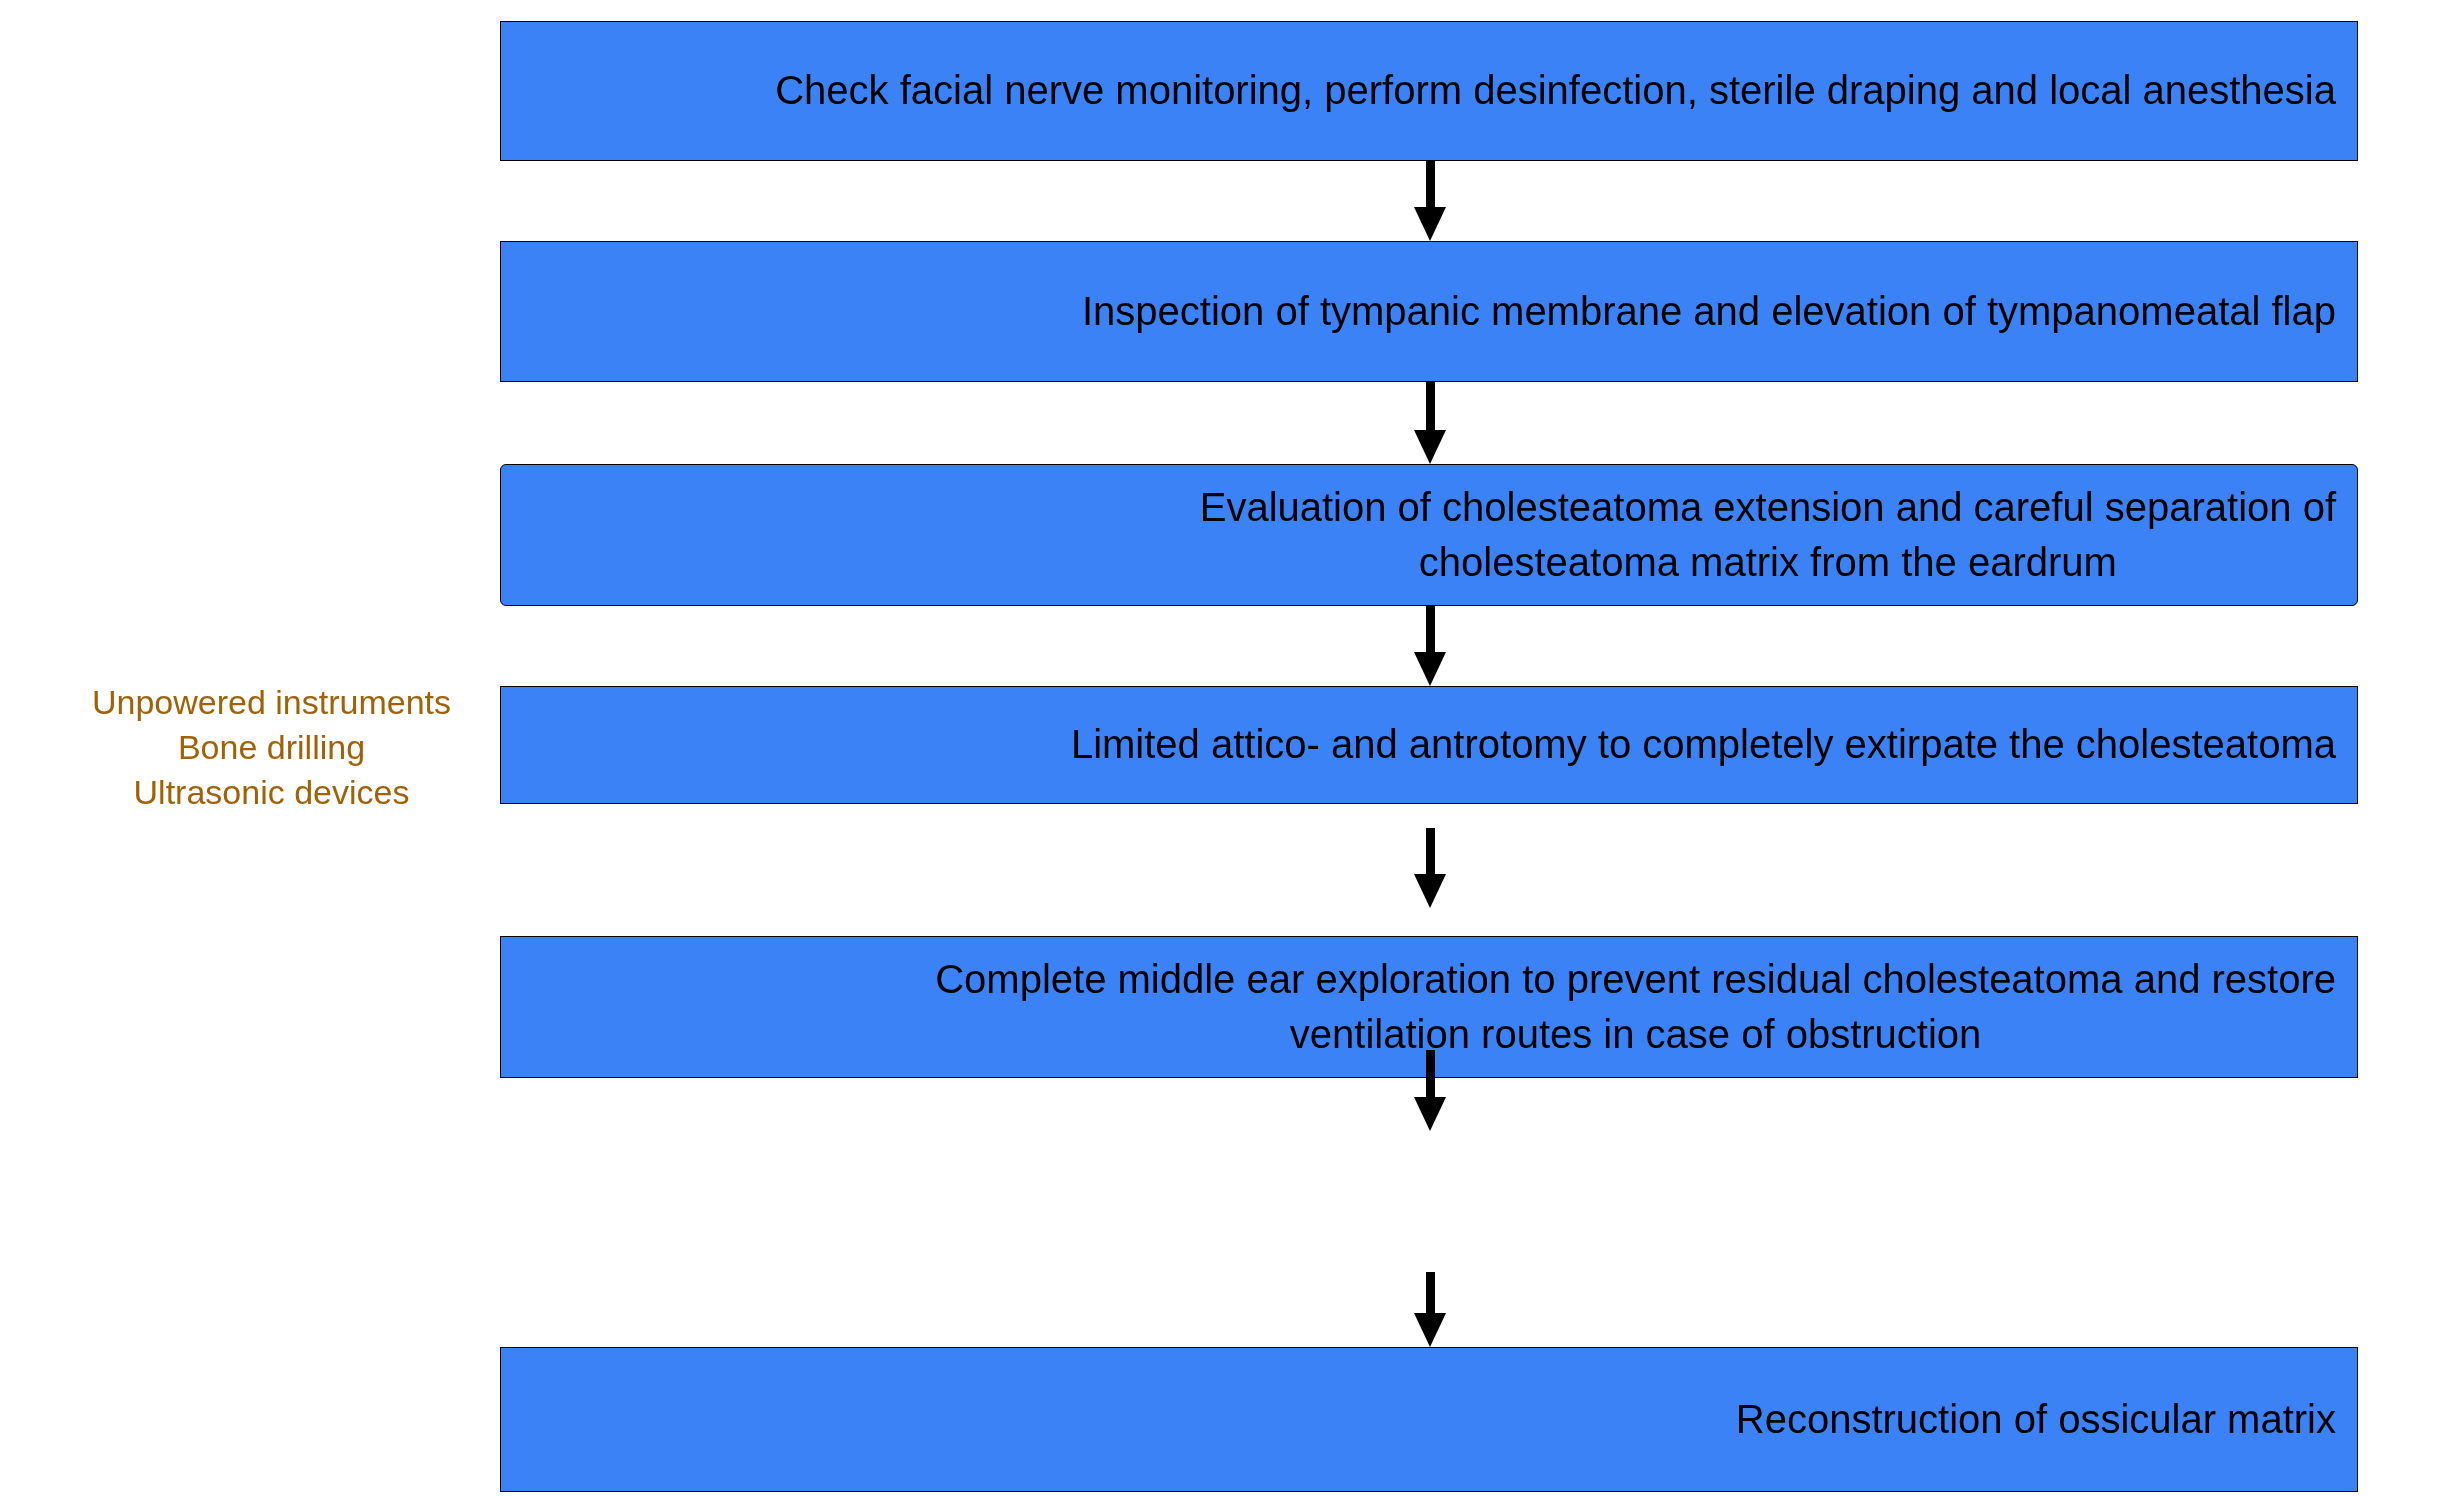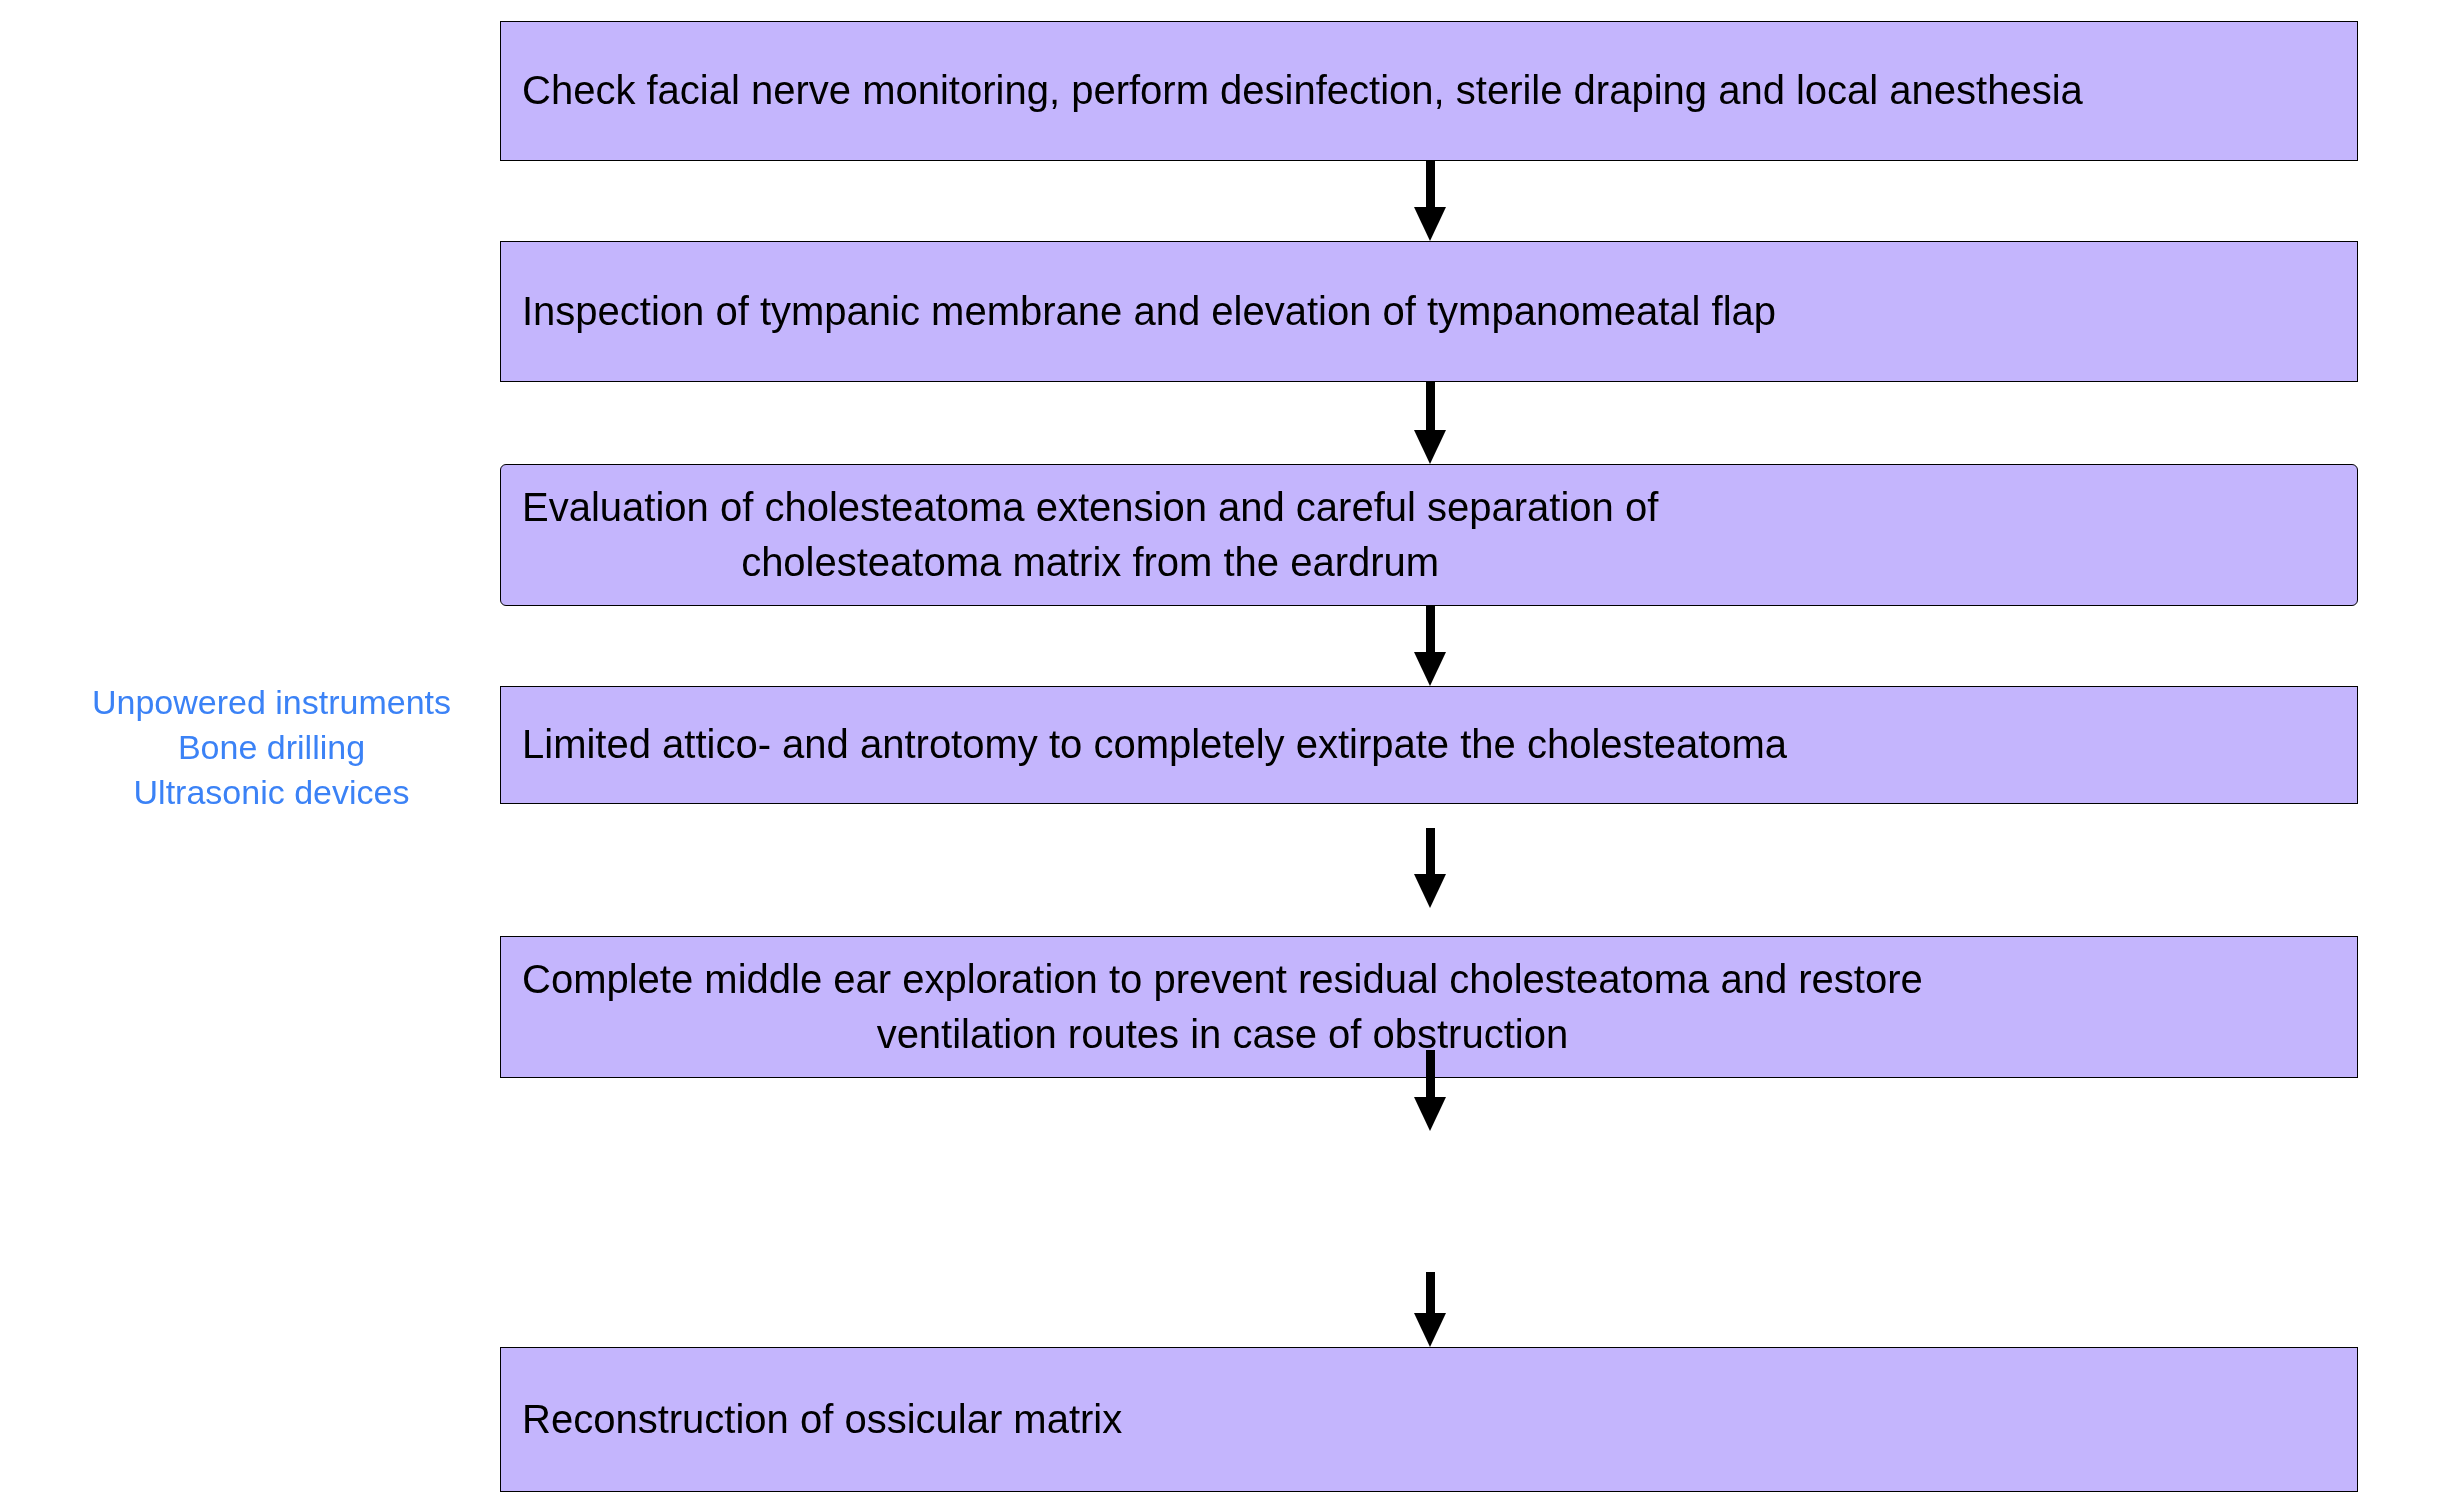--- a/index.html
+++ b/index.html
@@ -15,24 +15,24 @@
     background: #ffffff;
     font-family: "Liberation Sans", sans-serif;
     overflow: hidden;
   }
   .flow-box {
     position: absolute;
     left: 500px;
     width: 1858px;
     box-sizing: border-box;
     border: 1.8px solid #000000;
-    background: #c4b5fd;
+    background: #3b82f6;
     display: flex;
     align-items: center;
-    justify-content: flex-start;
+    justify-content: flex-end;
     text-align: center;
   }
   .flow-box .box-text {
     font-size: 40px;
     line-height: 1.38;
     color: #000000;
     font-weight: 400;
     padding: 0 21px;
     white-space: pre-line;
   }
@@ -54,21 +54,21 @@
     bottom: 0;
     width: 0;
     height: 0;
     border-left: 16px solid transparent;
     border-right: 16px solid transparent;
     border-top: 34px solid #000000;
   }
   .side-label {
     position: absolute;
     text-align: center;
-    color: #3b82f6;
+    color: #a16207;
     font-size: 34px;
     line-height: 1.33;
     white-space: pre-line;
   }
   #side-label-instruments {
     left: 62px;
     width: 419px;
     top: 680px;
   }
   #side-label-ossiculoplasty {

